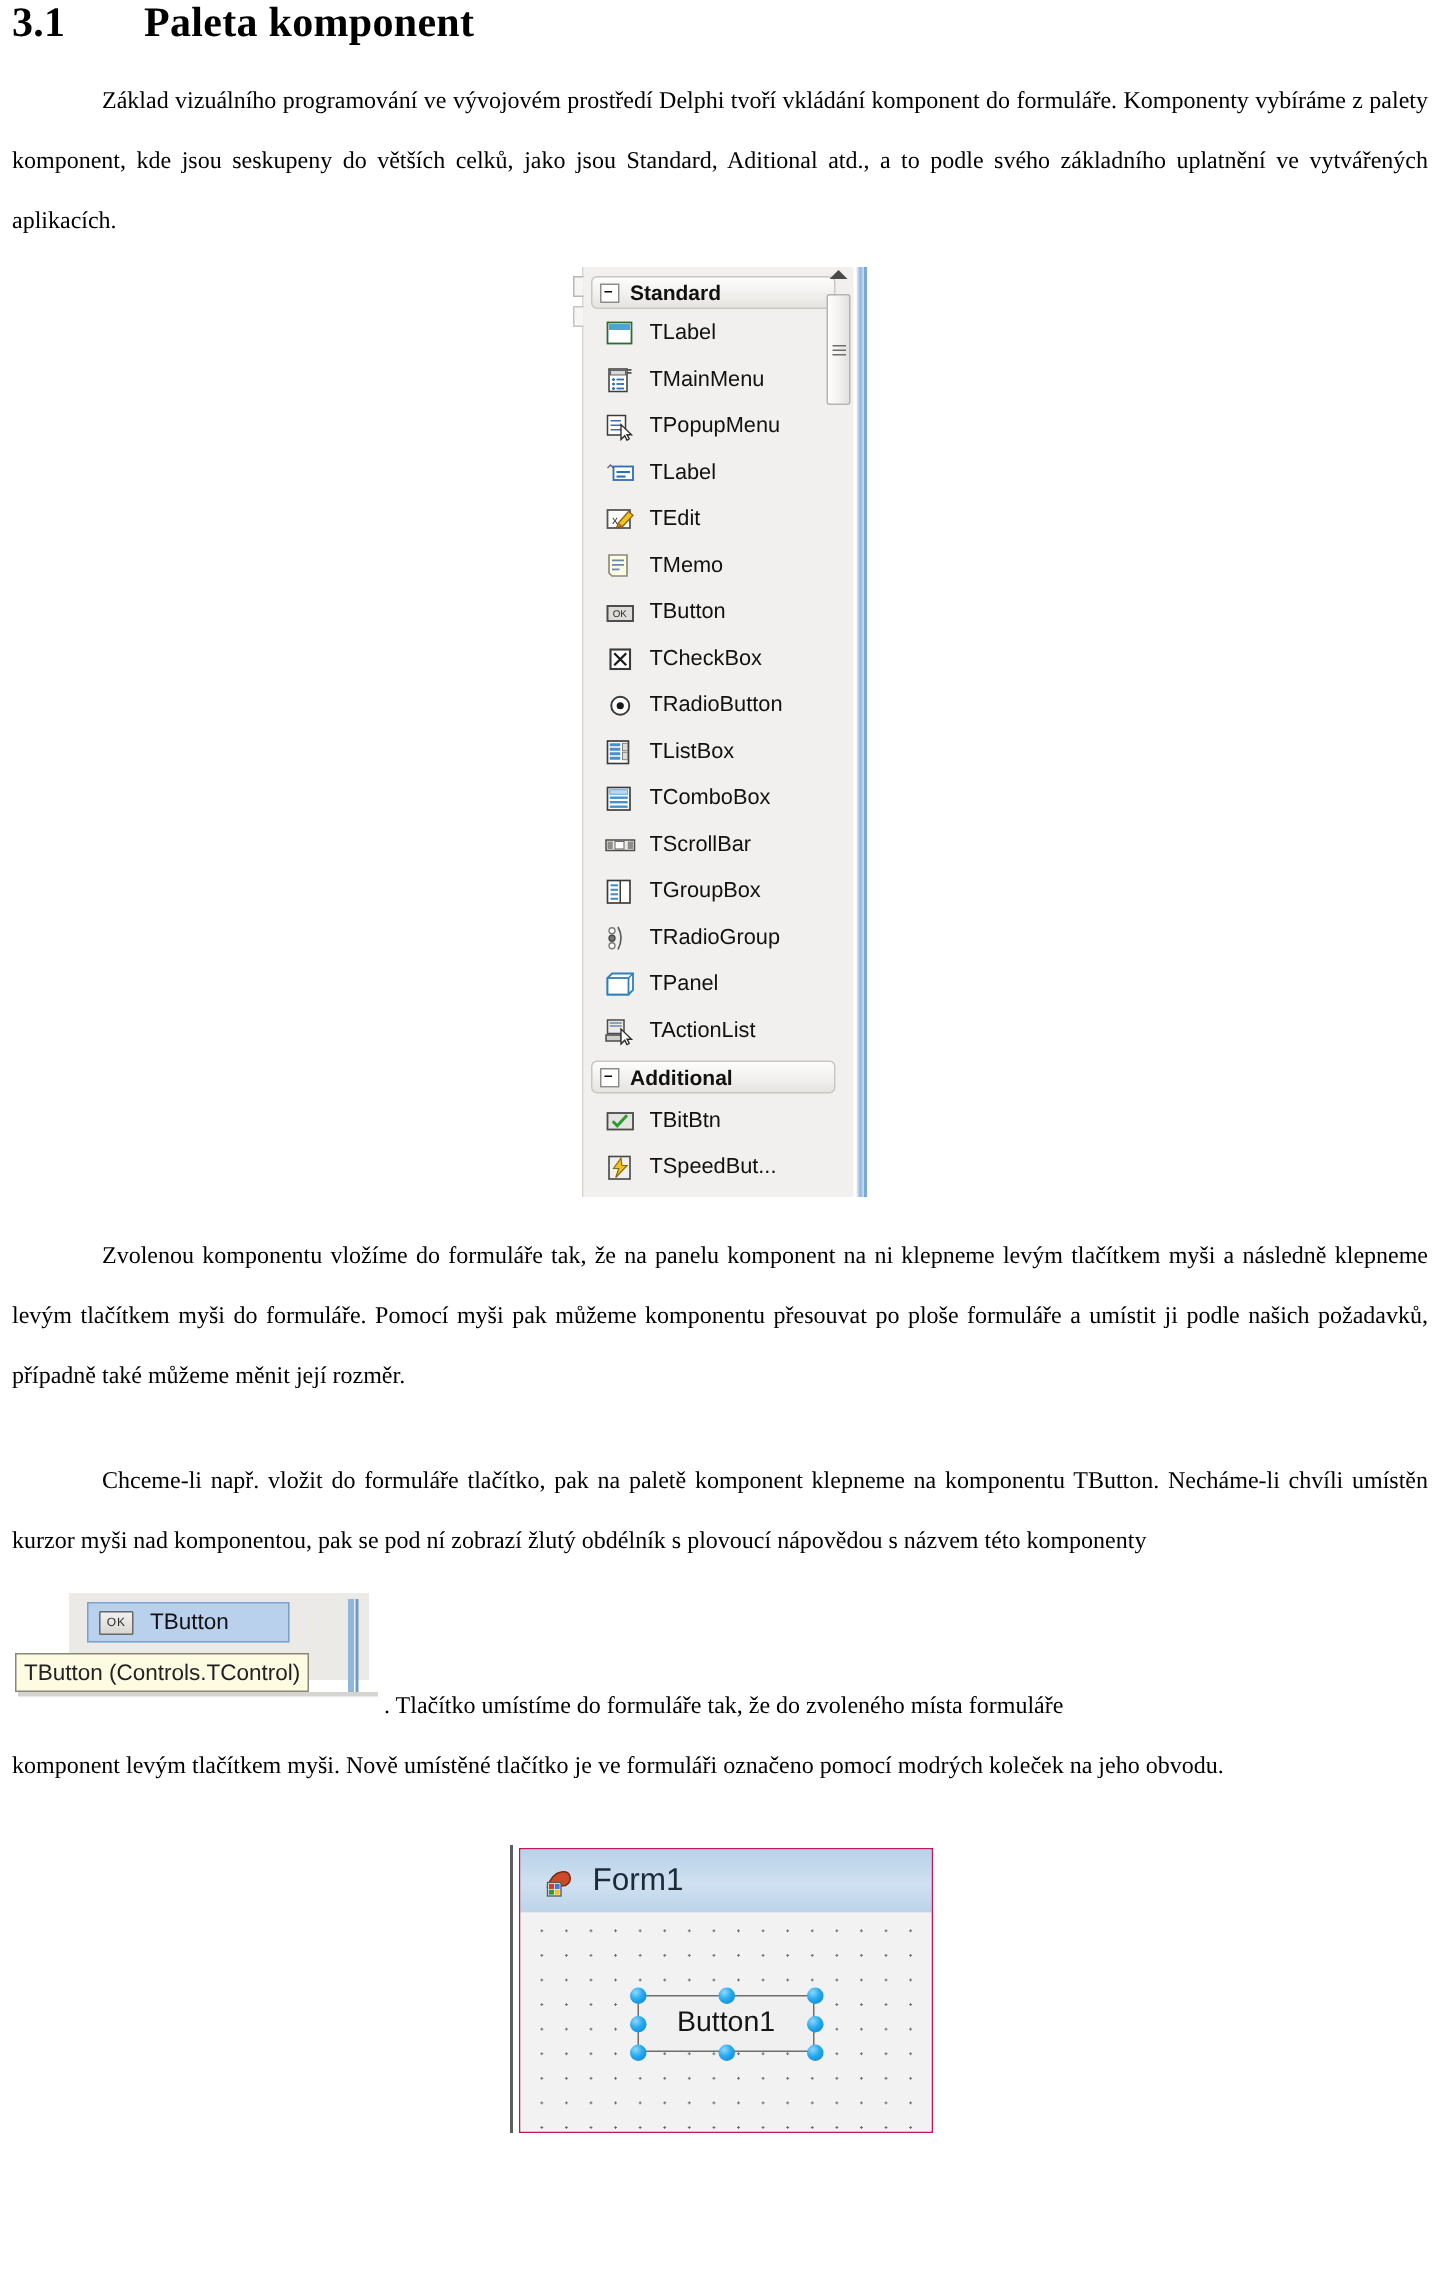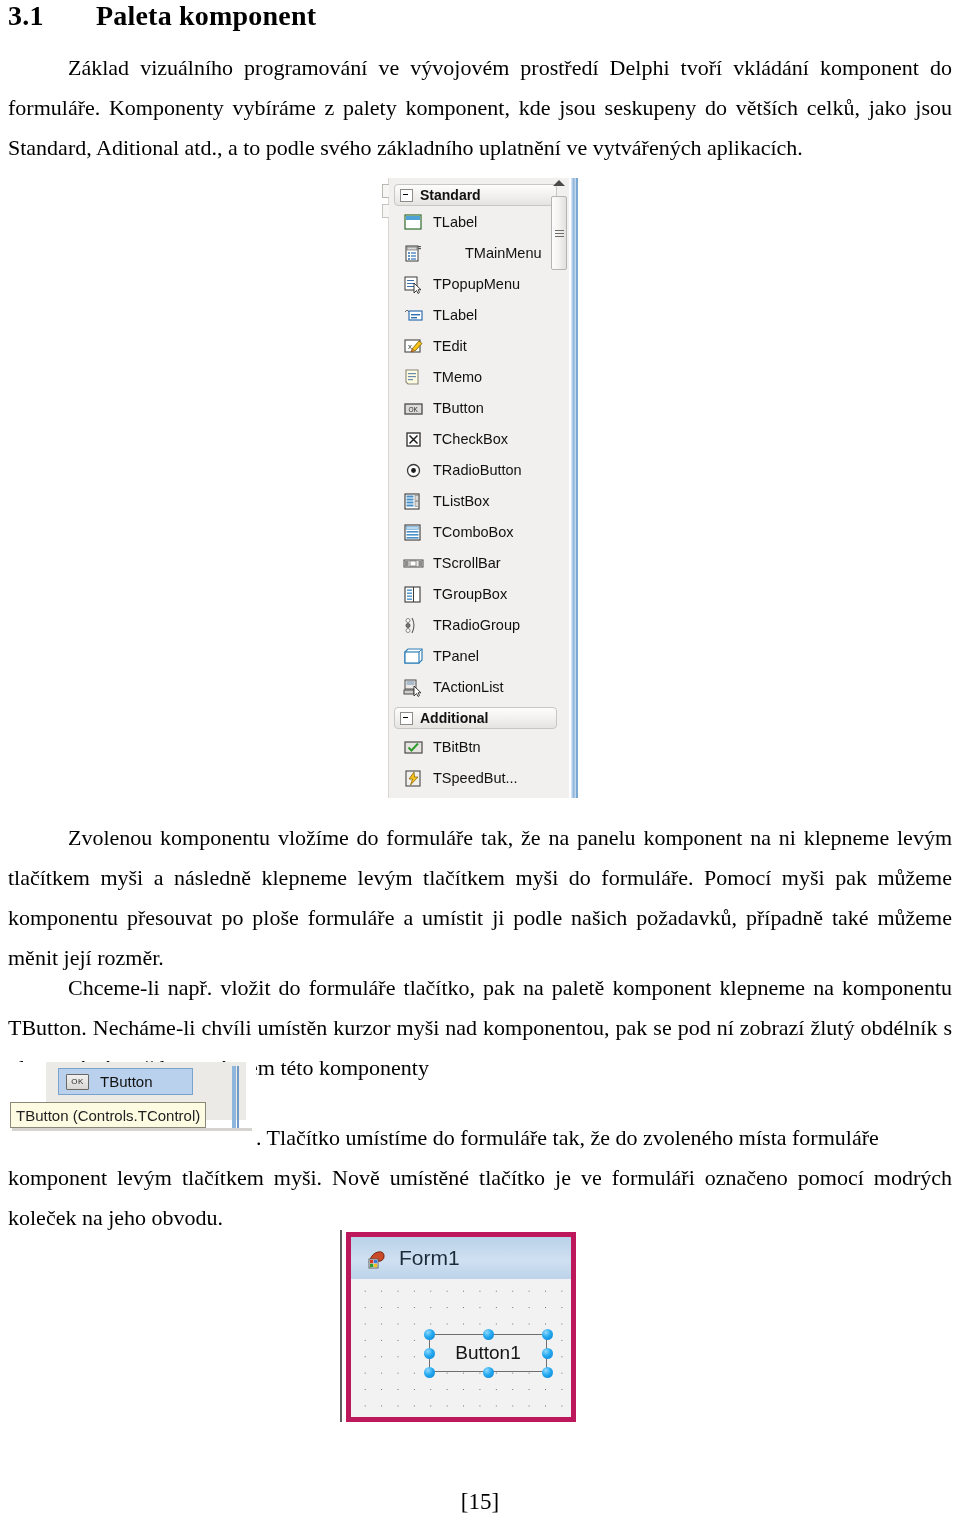--- a/index.html
+++ b/index.html
@@ -34,21 +34,21 @@
     letter-spacing: 0.2px;
     white-space: nowrap;
   }
   .heading .num { display: inline-block; width: 88px; }
 
   
   .para {
     position: absolute;
     left: 8px;
     width: 944px;
-    font-size: 22px;
+    font-size: 16px;
     line-height: 40px;
     text-align: justify;
     text-justify: inter-word;
   }
   .indent { display: inline-block; width: 60px; }
 
   
   .shot { position: absolute; background: #ffffff; }
 
   
@@ -276,22 +276,22 @@
   .fm-frame {
     position: absolute;
     left: 0; top: 0;
     width: 284px; height: 192px;
     background: #ffffff;
     border-left: 2px solid #5f5e5c;
   }
   .fm-win {
     position: absolute;
     left: 6px; top: 2px;
-    width: 230px; height: 190px;
-    border: 5px solid #be185d;
+    width: 276px; height: 190px;
+    border: 1px solid #be185d;
     box-sizing: border-box;
     background: #f2f2f2;
   }
   .fm-title {
     position: absolute;
     left: 0; top: 0;
     width: 100%; height: 42px;
     background: linear-gradient(to bottom,#b9d2e9 0%,#cfe0f1 55%,#bcd3e9 100%);
     display: flex;
     align-items: center;
@@ -374,21 +374,21 @@
       <span class="ic">
         <svg width="21" height="19" viewBox="0 0 21 19">
             <rect x="2" y="2" width="16" height="14" fill="#fff" stroke="#2e6b2e" stroke-width="1.2"></rect>
             <rect x="3" y="3" width="14" height="4" fill="#4da3d8"></rect>
             <rect x="3" y="8" width="14" height="7" fill="#fff"></rect>
           </svg>
       </span>
       <span class="lbl">TLabel</span>
     </div>
 
-    <div class="pal-item" style="top:63px;gap:32px;">
+    <div class="pal-item" style="top:63px;">
       <span class="ic">
         <svg width="21" height="19" viewBox="0 0 21 19">
             <rect x="3" y="2" width="12" height="15" fill="#fff" stroke="#3b3b3b" stroke-width="1"></rect>
             <rect x="4" y="3" width="10" height="3" fill="#d8d8d8" stroke="#555" stroke-width="0.6"></rect>
             <circle cx="6" cy="9" r="1" fill="#2f6fb0"></circle>
             <circle cx="6" cy="12" r="1" fill="#2f6fb0"></circle>
             <circle cx="6" cy="15" r="1" fill="#2f6fb0"></circle>
             <rect x="8" y="8.4" width="5" height="1.2" fill="#2f6fb0"></rect>
             <rect x="8" y="11.4" width="5" height="1.2" fill="#2f6fb0"></rect>
             <rect x="8" y="14.4" width="5" height="1.2" fill="#2f6fb0"></rect>
@@ -647,15 +647,14 @@
         <div class="fm-handle" style="left:190.5px; top:49.5px;"></div>
         <div class="fm-handle" style="left:72.5px; top:68.5px;"></div>
         <div class="fm-handle" style="left:190.5px; top:68.5px;"></div>
         <div class="fm-handle" style="left:72.5px; top:87.5px;"></div>
         <div class="fm-handle" style="left:131.5px; top:87.5px;"></div>
         <div class="fm-handle" style="left:190.5px; top:87.5px;"></div>
       </div>
     </div>
   </div>
 
-  <div class="pagenum">[15]</div>
 
 </div>
 
 </body></html>

